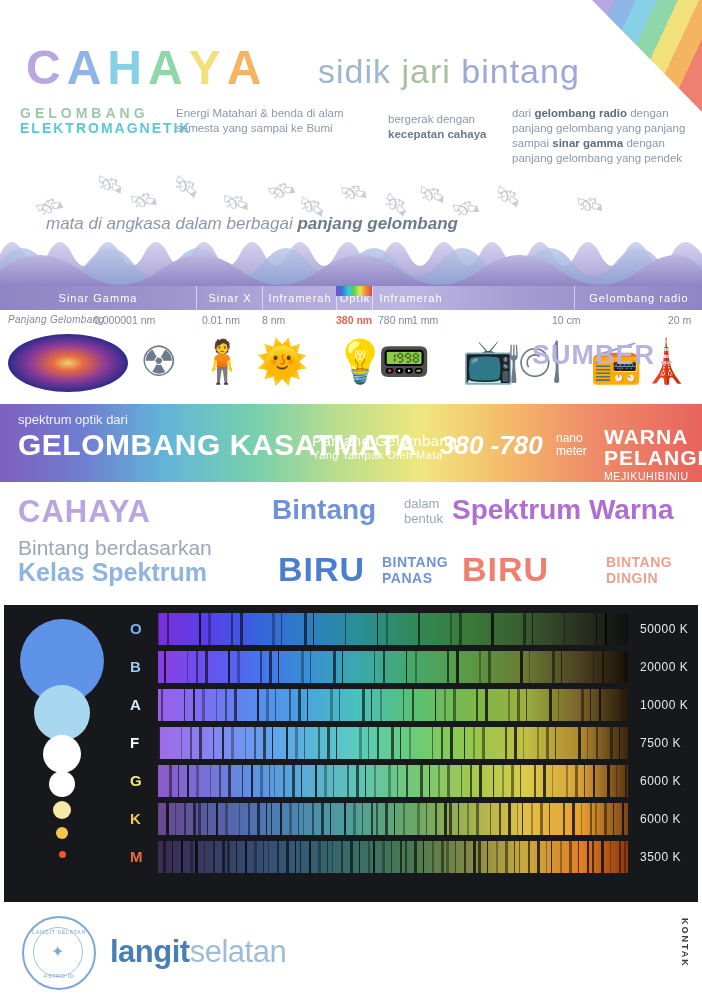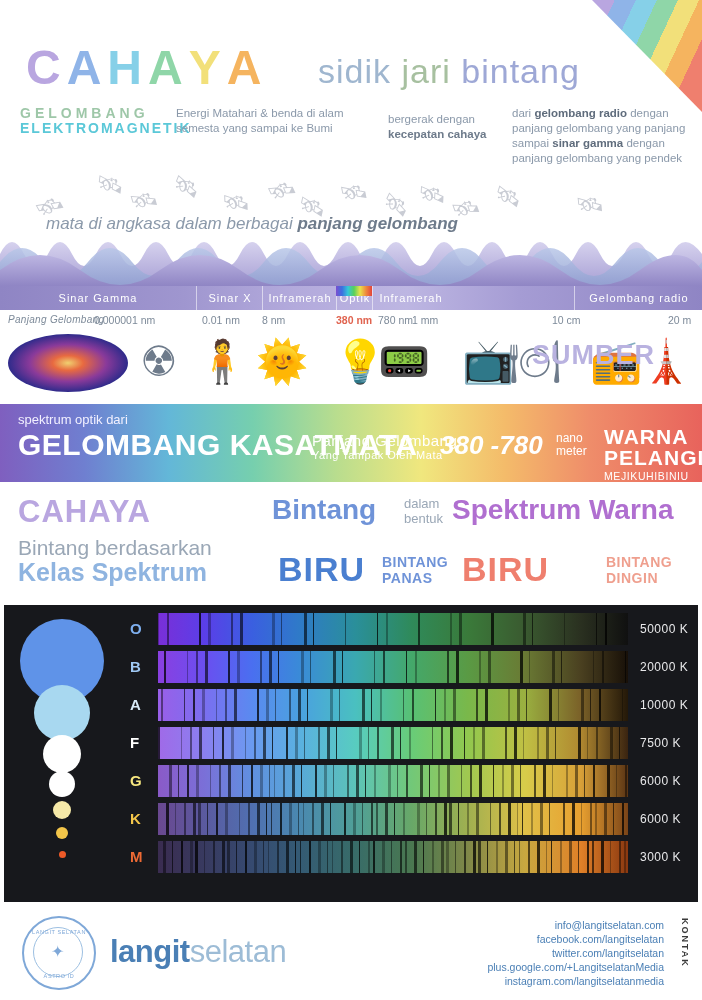--- a/index.html
+++ b/index.html
@@ -743,34 +743,27 @@
       <div style="position: absolute; left: 461px; top: 0px; width: 2px; height: 32px; background: rgba(0, 0, 0, 0.45);"></div>
       <div style="position: absolute; left: 64px; top: 0px; width: 3px; height: 32px; background: rgba(0, 0, 0, 0.6);"></div>
       <div style="position: absolute; left: 137px; top: 0px; width: 1px; height: 32px; background: rgba(0, 0, 0, 0.75);"></div>
       <div style="position: absolute; left: 210px; top: 0px; width: 2px; height: 32px; background: rgba(0, 0, 0, 0.3);"></div>
       <div style="position: absolute; left: 283px; top: 0px; width: 3px; height: 32px; background: rgba(0, 0, 0, 0.45);"></div>
       <div style="position: absolute; left: 356px; top: 0px; width: 1px; height: 32px; background: rgba(0, 0, 0, 0.6);"></div>
       <div style="position: absolute; left: 429px; top: 0px; width: 2px; height: 32px; background: rgba(0, 0, 0, 0.75);"></div>
       <div style="position: absolute; left: 32px; top: 0px; width: 3px; height: 32px; background: rgba(0, 0, 0, 0.3);"></div>
       <div style="position: absolute; left: 105px; top: 0px; width: 1px; height: 32px; background: rgba(0, 0, 0, 0.45);"></div>
     </div>
-    <div class="temp-label" style="top: 245px;">3000 K</div>
+    <div class="temp-label" style="top: 245px;">3500 K</div>
   </div>
 
 <div id="footer">
   <div id="footer-logo-circle">
     <div class="inner"></div>
     <div class="t1">LANGIT SELATAN</div>
     <div class="star">✦</div>
     <div class="t2">ASTRO ID</div>
   </div>
   <div id="footer-wordmark">
     <span class="b">langit</span><span class="s">selatan</span>
   </div>
-  <div id="footer-contact">
-      <div>info@langitselatan.com</div>
-      <div>facebook.com/langitselatan</div>
-      <div>twitter.com/langitselatan</div>
-      <div>plus.google.com/+LangitselatanMedia</div>
-      <div>instagram.com/langitselatanmedia</div>
-    </div>
   <div id="footer-kontak">KONTAK</div>
 </div>
 
 </body></html>

